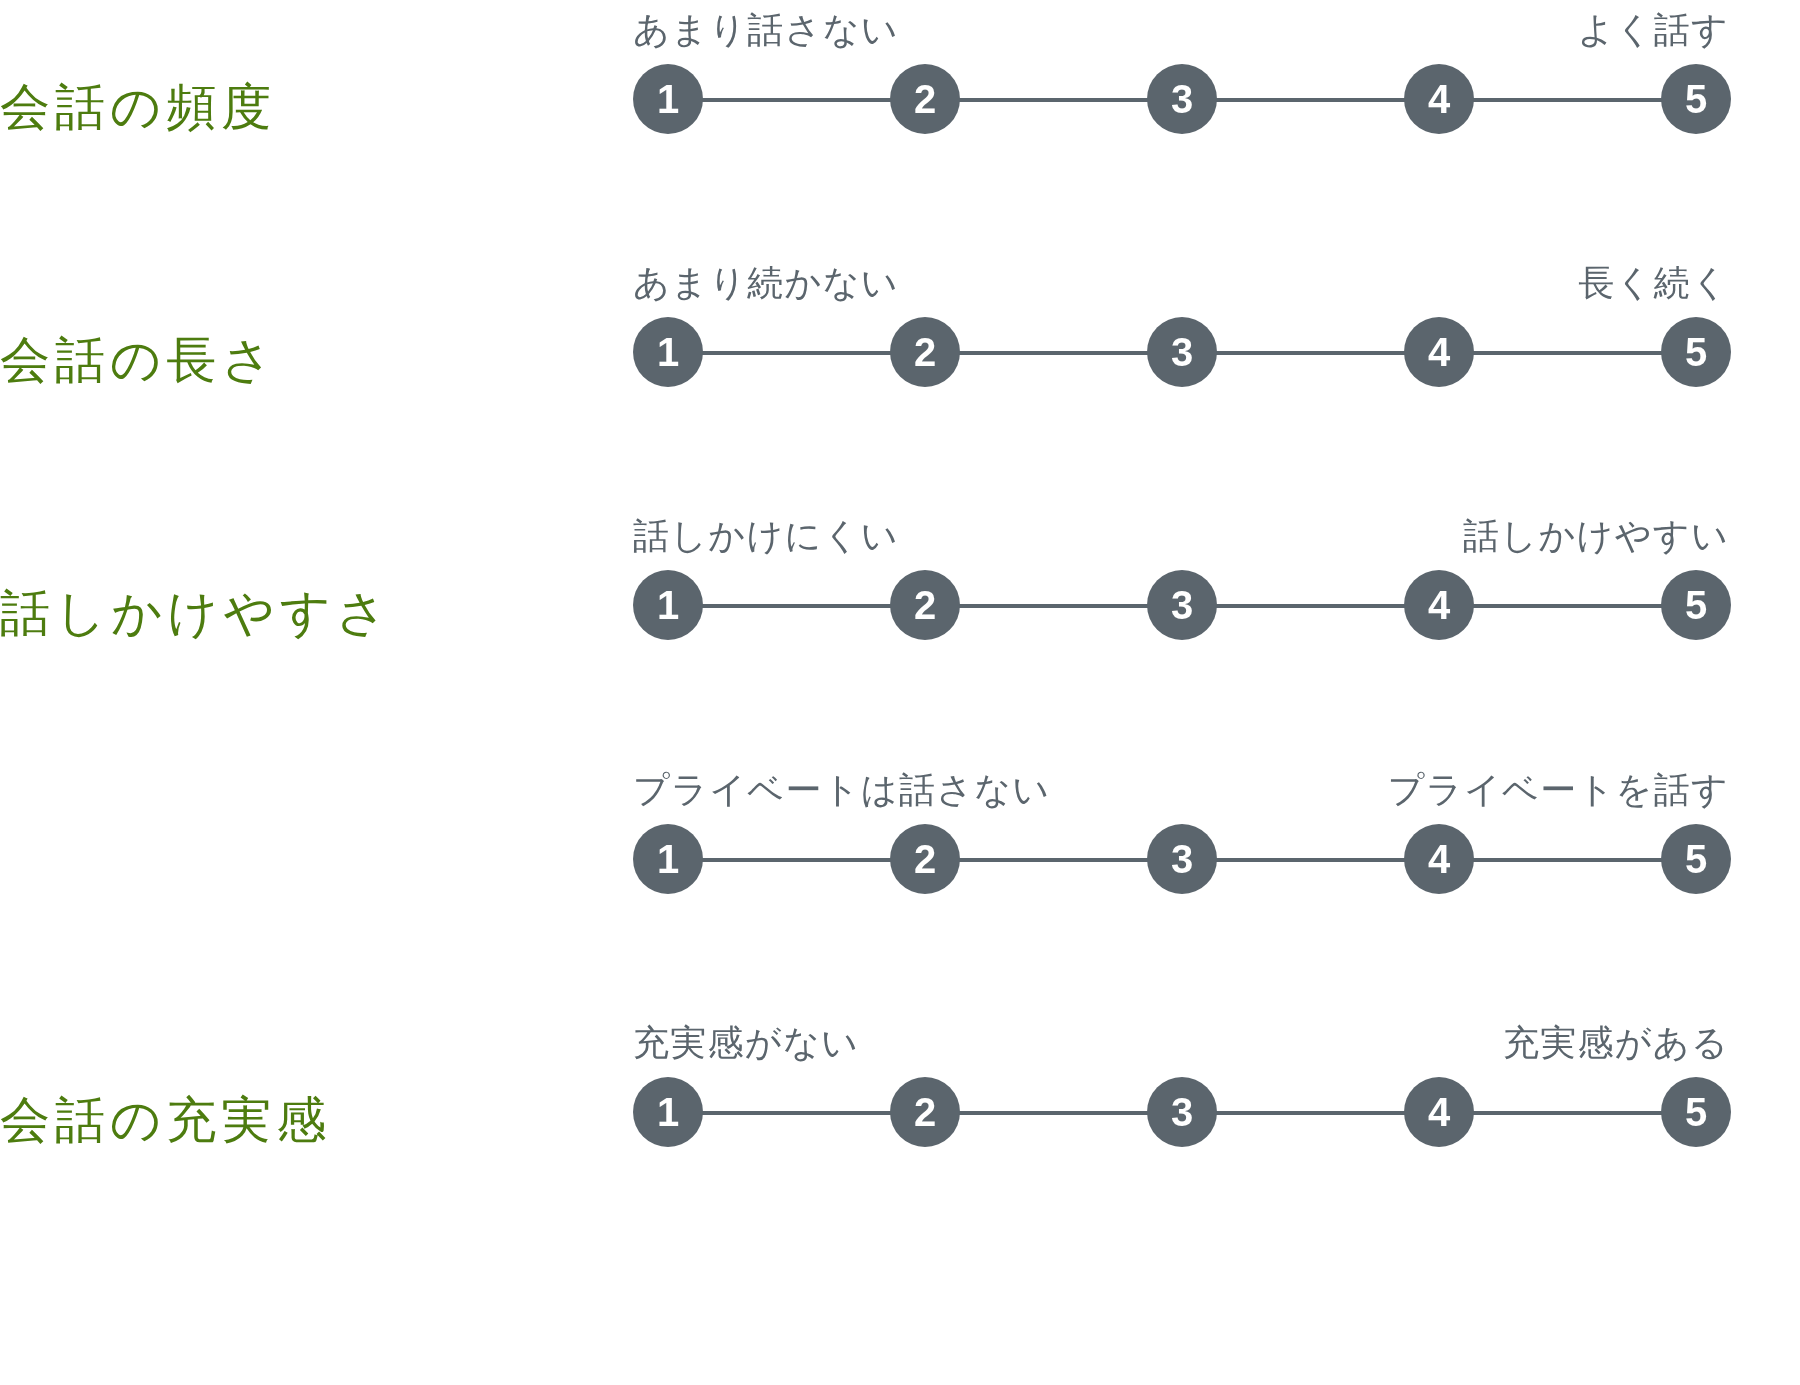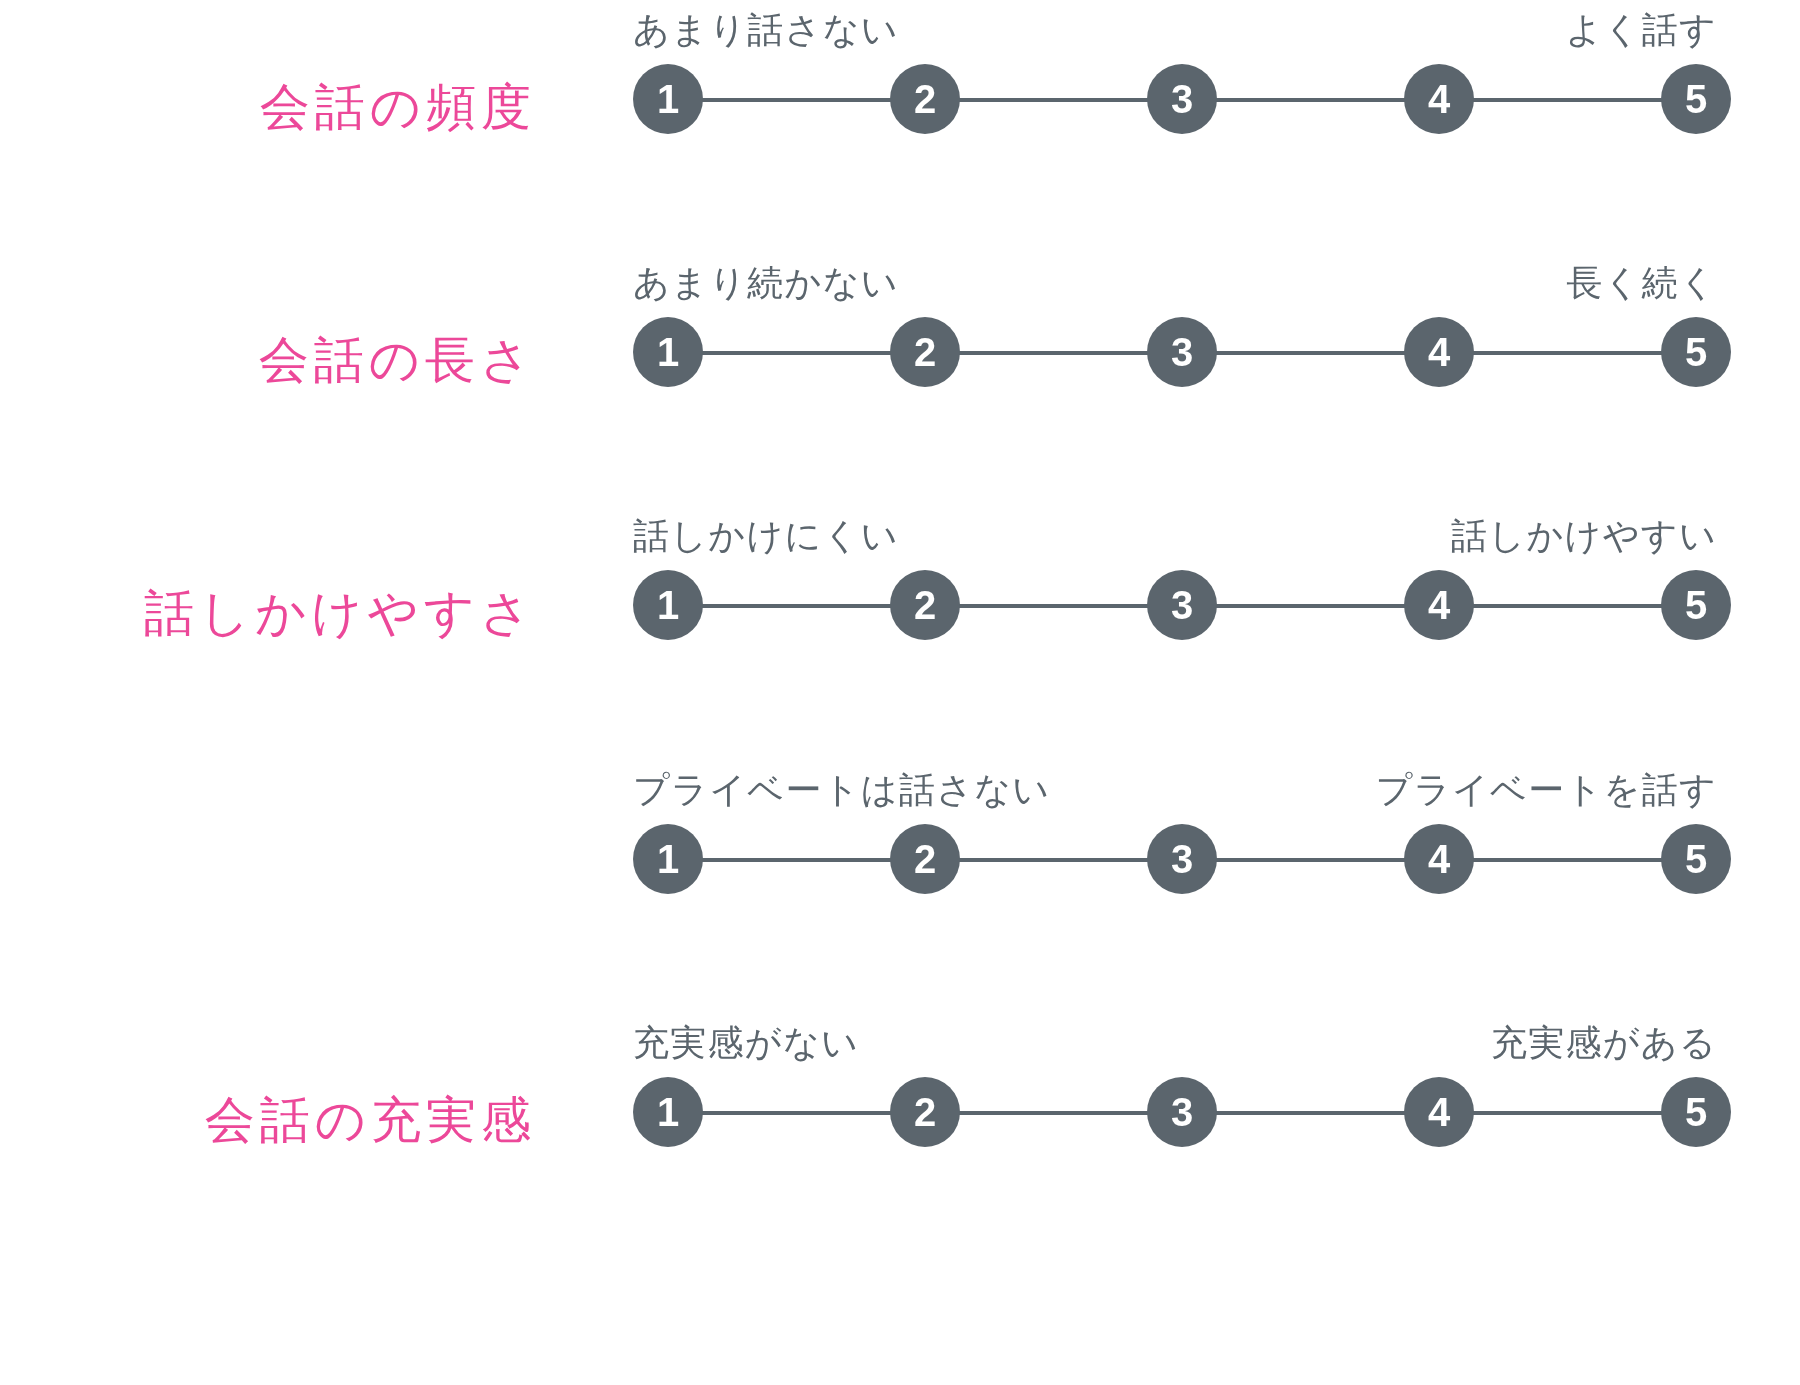--- a/index.html
+++ b/index.html
@@ -38,27 +38,26 @@
   .scale-row.r2 { top: 506px; }
   .scale-row.r3 { top: 760px; }
   .scale-row.r4 { top: 1013px; }
 
   
   .dimension-label {
     position: absolute;
     left: 0;
     width: 560px;
     top: 78px;
-    text-align: right;
     padding-right: 24px;
     box-sizing: border-box;
     font-size: 50px;
     line-height: 1.18;
     letter-spacing: 0.10em;
-    color: #ec4899;
+    color: #4d7c0f;
     font-weight: 400;
     white-space: nowrap;
   }
 
   
   .anchor-row {
     position: absolute;
     left: 633px;
     width: 1100px;
     top: 8px;
@@ -67,21 +66,21 @@
   .anchor {
     position: absolute;
     top: 0;
     font-size: 36px;
     line-height: 44px;
     letter-spacing: 0.035em;
     color: #5b656d;
     white-space: nowrap;
   }
   .anchor.low  { left: 0; text-align: right; }
-  .anchor.high { right: 16px; text-align: right; }
+  .anchor.high { right: 4px; text-align: right; }
 
   
   .likert-track {
     position: absolute;
     left: 633px;
     top: 64px;
     width: 1132px;
     height: 72px;
   }
   .track-line {

